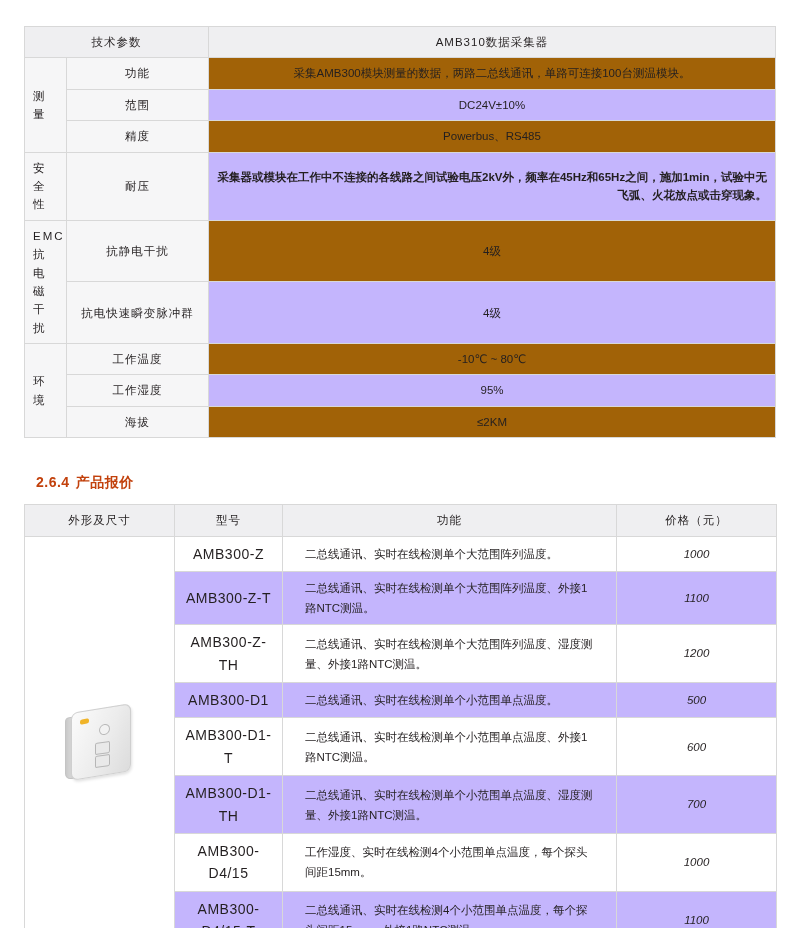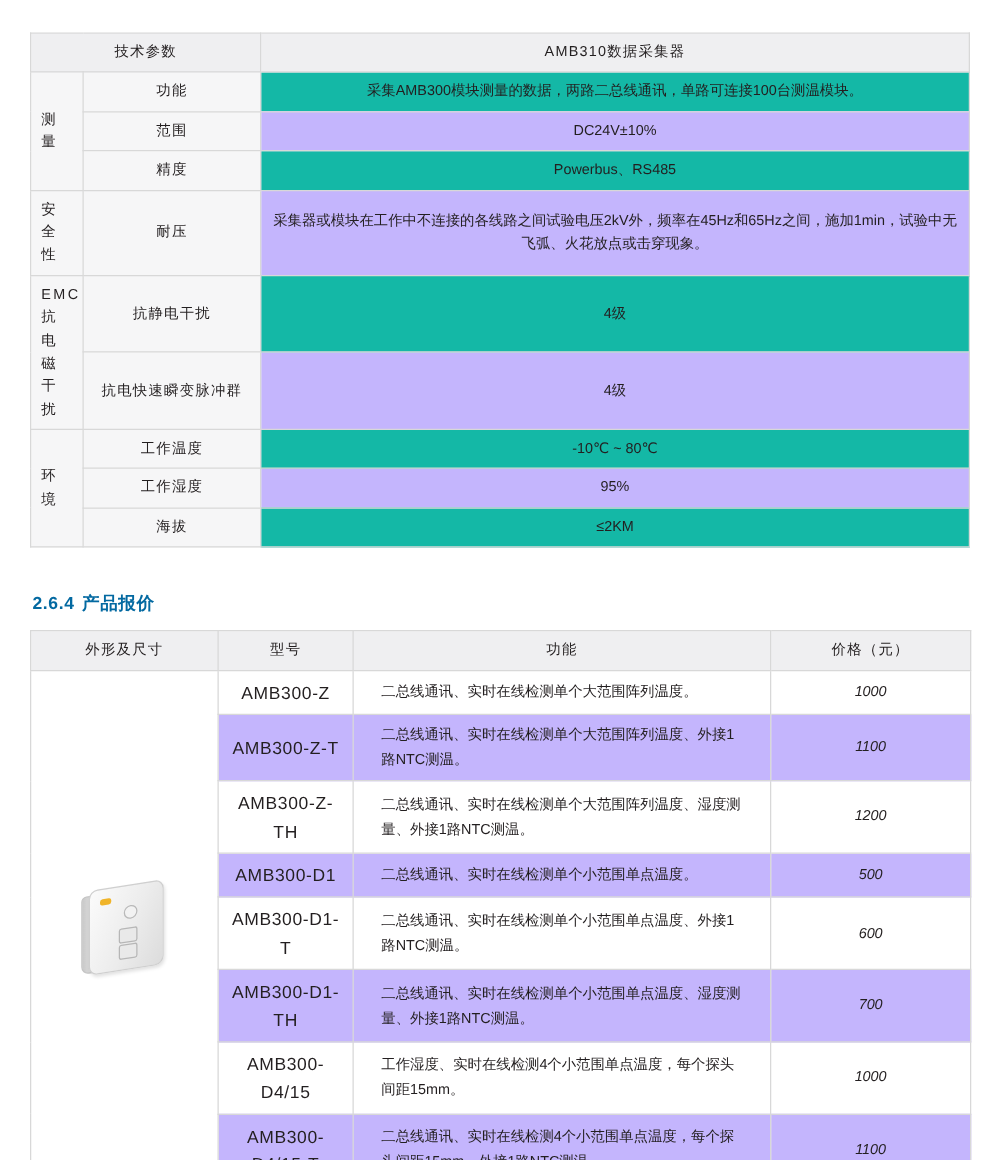--- a/index.html
+++ b/index.html
@@ -48,40 +48,41 @@
     letter-spacing: 1px;
   }
   .catlabel {
     background: #f6f6f7;
     text-align: left;
     letter-spacing: 2px;
     width: 42px;
   }
   .val {
     text-align: center;
-    background: #14b8a6;
+    background: #a16207;
   }
   .val.left {
-    text-align: center;
+    text-align: right;
+    font-weight: bold;
   }
   .shade {
     background: #c4b5fd;
   }
 
   
   table.spec { margin-top: 26px; }
   .spec .c1 { width: 42px; }
   .spec .c2 { width: 142px; }
 
   
   .section-title {
     font-size: 14px;
     font-weight: bold;
-    color: #0369a1;
-    margin: 36px 0 12px 2px;
+    color: #c2410c;
+    margin: 36px 0 12px 12px;
     letter-spacing: 0.5px;
   }
   .section-title .num { margin-right: 6px; }
 
   
   table.price { font-size: 11.5px; }
   .price .ph1 { width: 150px; }
   .price .ph2 { width: 108px; }
   .price .ph3 { width: 334px; }
   .price .ph4 { width: 160px; }

